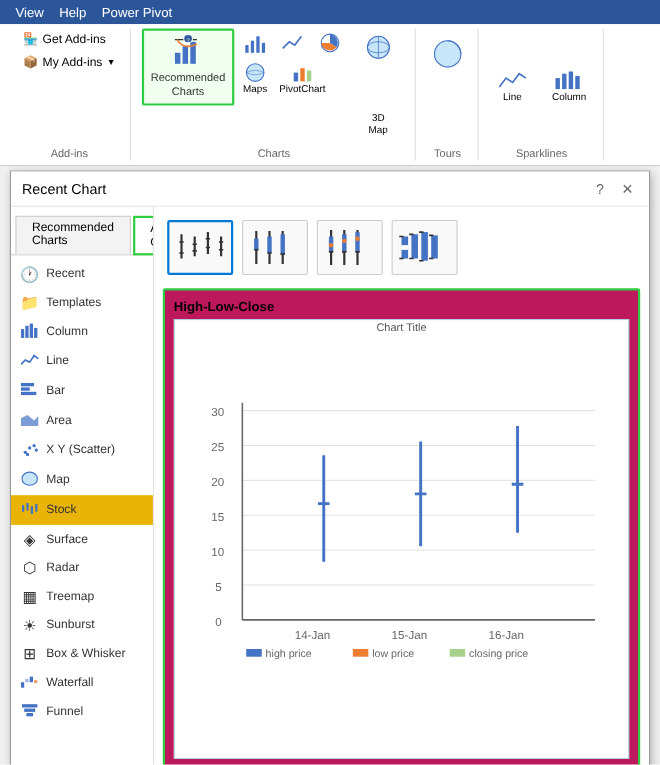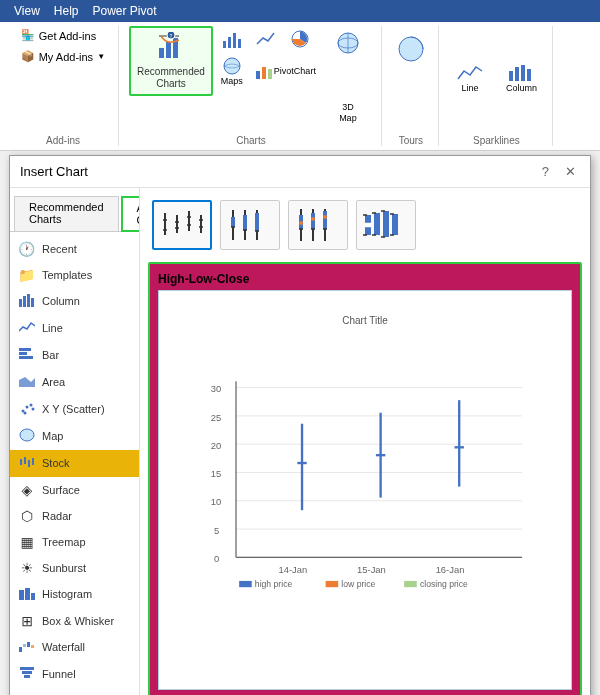--- a/index.html
+++ b/index.html
@@ -51,21 +51,21 @@
 
     
     .chart-thumbs { display: flex; gap: 8px; margin-bottom: 8px; padding: 4px; flex-wrap: wrap; }
     .chart-thumb { width: 60px; height: 50px; border: 1px solid #ccc; background: #f9f9f9; cursor: pointer; display: flex; align-items: center; justify-content: center; border-radius: 2px; }
     .chart-thumb.selected { border: 2px solid #0078d4; }
     .chart-thumb svg { width: 50px; height: 40px; }
 
     
     .chart-preview { flex: 1; border: 2px solid #2ecc40; border-radius: 2px; padding: 8px; background: #be185d; display: flex; flex-direction: column; }
     .chart-preview-title { font-size: 12px; font-weight: bold; margin-bottom: 4px; }
-    .chart-preview-inner { flex: 1; border: 1px solid #b0d0e0; background: #fff; display: flex; flex-direction: column; align-items: center; padding: 24px; }
+    .chart-preview-inner { flex: 1; border: 1px solid #b0d0e0; background: #fff; display: flex; flex-direction: column; align-items: center; padding: 2px; }
     .chart-preview-chart-title { font-size: 10px; color: #555; margin-bottom: 4px; }
 
     
     .dialog-footer { border-top: 1px solid #e0e0e0; padding: 8px 12px; display: flex; justify-content: flex-end; gap: 8px; background: #fff; }
     .footer-btn { padding: 4px 16px; font-size: 12px; cursor: pointer; border: 1px solid #999; background: #f3f3f3; border-radius: 2px; min-width: 60px; }
     .footer-btn.highlighted { border: 2px solid #2ecc40; background: #fff; }
   </style>
 </head>
 <body>
 
@@ -139,21 +139,21 @@
           </div>
           <div style="display:flex; gap:4px;">
             <div class="ribbon-btn" style="min-width:30px; padding:2px; flex-direction:column;">
               <svg width="20" height="20" viewBox="0 0 20 20">
                 <ellipse cx="10" cy="10" rx="8" ry="8" fill="#c8e6fa" stroke="#4472C4" stroke-width="1"></ellipse>
                 <path d="M2 10 Q10 6 18 10" stroke="#4472C4" stroke-width="0.5" fill="none"></path>
                 <path d="M2 10 Q10 14 18 10" stroke="#4472C4" stroke-width="0.5" fill="none"></path>
               </svg>
               <span style="font-size:9px;">Maps</span>
             </div>
-            <div class="ribbon-btn" style="min-width:30px; padding:2px; flex-direction:row;text-align:right;">
+            <div class="ribbon-btn" style="min-width:30px; padding:2px; flex-direction:column;text-align:right;">
               <svg width="20" height="20" viewBox="0 0 20 20">
                 <rect x="2" y="10" width="4" height="8" fill="#4472C4"></rect>
                 <rect x="8" y="6" width="4" height="12" fill="#ED7D31"></rect>
                 <rect x="14" y="8" width="4" height="10" fill="#A9D18E"></rect>
               </svg>
               <span style="font-size:9px;">PivotChart</span>
             </div>
           </div>
         </div>
 
@@ -199,21 +199,21 @@
         </div>
       </div>
       <div class="ribbon-group-label">Sparklines</div>
     </div>
   </div>
 </div>
 
 <div class="dialog-overlay">
 
   <div class="dialog-title-bar">
-    <span class="dialog-title">Insert Chart</span>
+    <span class="dialog-title">Recent Chart</span>
     <div class="dialog-controls">
       <span>?</span>
       <span>✕</span>
     </div>
   </div>
 
   <div class="dialog-body">
 
     <div class="chart-sidebar">
 
@@ -314,30 +314,20 @@
         <span class="icon">⬡</span>
         <span>Radar</span>
       </div>
       <div class="sidebar-item">
         <span class="icon">▦</span>
         <span>Treemap</span>
       </div>
       <div class="sidebar-item">
         <span class="icon">☀</span>
         <span>Sunburst</span>
-      </div>
-      <div class="sidebar-item">
-        <span class="icon">
-          <svg width="16" height="14" viewBox="0 0 16 14">
-            <rect x="0" y="4" width="5" height="10" fill="#4472C4"></rect>
-            <rect x="6" y="2" width="5" height="12" fill="#4472C4"></rect>
-            <rect x="12" y="7" width="4" height="7" fill="#4472C4"></rect>
-          </svg>
-        </span>
-        <span>Histogram</span>
       </div>
       <div class="sidebar-item">
         <span class="icon">⊞</span>
         <span>Box &amp; Whisker</span>
       </div>
       <div class="sidebar-item">
         <span class="icon">
           <svg width="16" height="14" viewBox="0 0 16 14">
             <rect x="0" y="8" width="3" height="5" fill="#4472C4"></rect>
             <rect x="4" y="5" width="3" height="3" fill="#4472C4" opacity="0.5"></rect>

